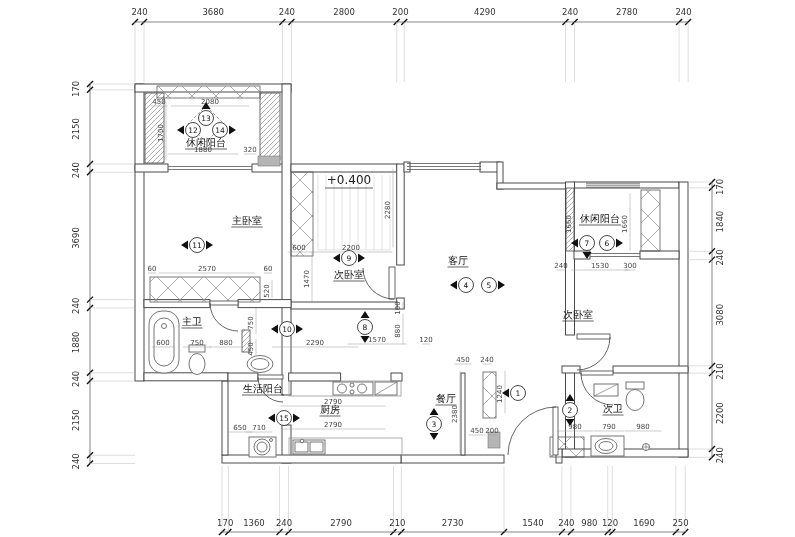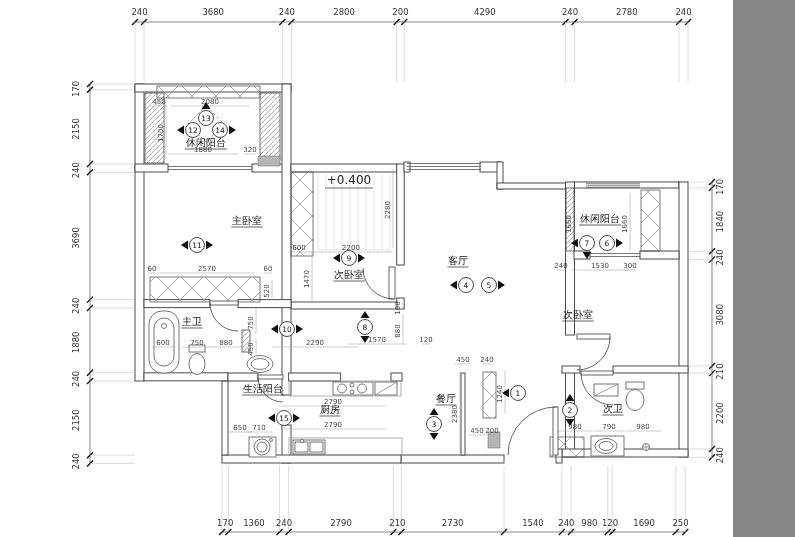--- a/index.html
+++ b/index.html
@@ -1,16 +1,16 @@
 <!DOCTYPE html>
 <html><head>
 <meta charset="utf-8">
 <style>
   html,body{margin:0;padding:0;background:#888;}
-  .stage{position:relative;width:733px;height:537px;background:#ffffff;overflow:hidden;
+  .stage{position:relative;width:795px;height:537px;background:#ffffff;overflow:hidden;
          font-family:"DejaVu Sans","Liberation Sans",sans-serif;}
   svg{position:absolute;left:0;top:0;}
   .wall{fill:#ffffff;stroke:#4a4a4a;stroke-width:1;}
   .hwall{fill:url(#pDiag);stroke:#4a4a4a;stroke-width:0.8;}
   .cab{fill:url(#pX);stroke:#5a5a5a;stroke-width:0.8;}
   .grayblk{fill:#b5b5b5;stroke:#777;stroke-width:0.6;}
   .dimline{stroke:#555;stroke-width:0.7;}
   .tick{stroke:#111;stroke-width:1.4;}
   .ext{stroke:#c2c2c2;stroke-width:0.55;}
   .dimtext{font-size:8.5px;fill:#333;}

